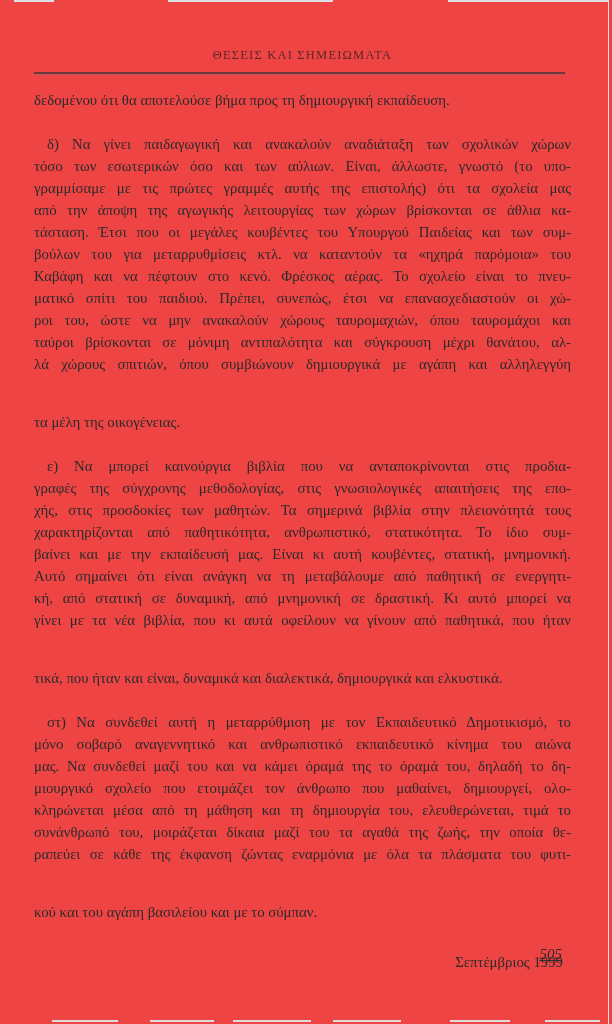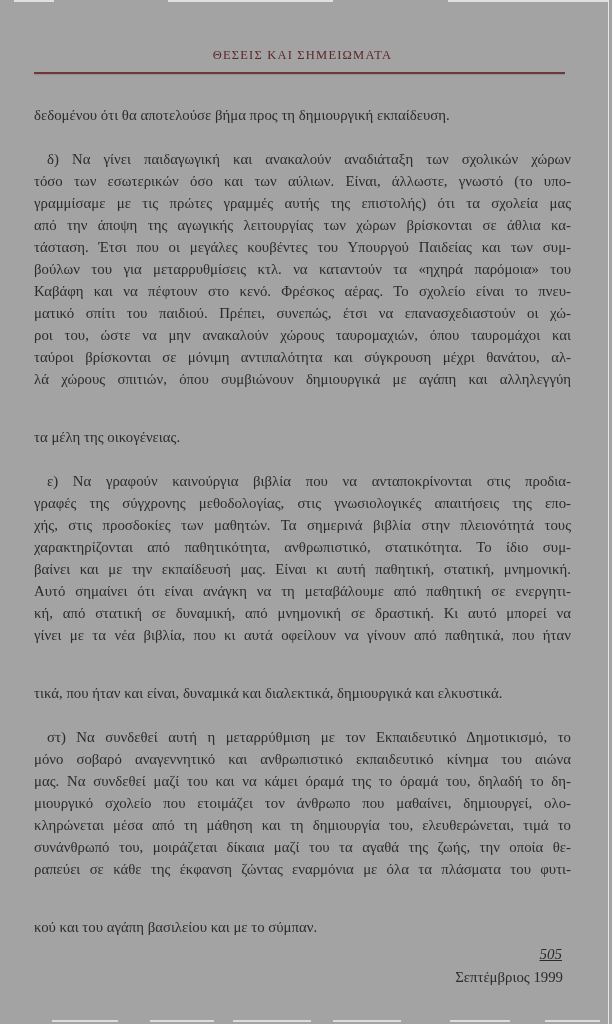--- a/index.html
+++ b/index.html
@@ -1,20 +1,20 @@
 <!DOCTYPE html>
 <html lang="el"><head>
 <meta charset="utf-8">
 <style>
   html,body{margin:0;padding:0;background:#ffffff;}
   .page{
     position:relative;
     width:612px;
     height:1024px;
-    background:#a3a3a3;
+    background:#ef4444;
     overflow:hidden;
     font-family:"Liberation Serif","DejaVu Serif",serif;
     color:#2b2b2b;
   }
   
   .artifact{position:absolute;background:#dde1e4;pointer-events:none;}
   .a-top{top:0;height:2px;}
   .a-bottom{bottom:2px;height:2px;background:#d7dcdf;}
   .a-right{top:0;right:3px;width:1px;height:100%;background:#e2e6e8;}
 
@@ -37,21 +37,21 @@
     width:531px;
     height:2px;
     background:#6d383c;
     box-shadow:0 1px 1px rgba(150,110,115,.45);
   }
   .bodytext{
     font-size:14.8px;
     line-height:22px;
   }
   .intro-line{
-    margin-top:30px;
+    margin-top:15px;
     text-align:left;
   }
   .paragraph{margin-top:22px;}
   .line{
     text-align:justify;
     text-align-last:justify;
     white-space:nowrap;
   }
   .line.first{text-indent:13px;}
   .line.last{text-align-last:left;white-space:normal;margin-top:36px;}
@@ -105,25 +105,25 @@
           <div class="line">τάσταση. Έτσι που οι μεγάλες κουβέντες του Υπουργού Παιδείας και των συμ-</div>
           <div class="line">βούλων του για μεταρρυθμίσεις κτλ. να καταντούν τα «ηχηρά παρόμοια» του</div>
           <div class="line">Καβάφη και να πέφτουν στο κενό. Φρέσκος αέρας. Το σχολείο είναι το πνευ-</div>
           <div class="line">ματικό σπίτι του παιδιού. Πρέπει, συνεπώς, έτσι να επανασχεδιαστούν οι χώ-</div>
           <div class="line">ροι του, ώστε να μην ανακαλούν χώρους ταυρομαχιών, όπου ταυρομάχοι και</div>
           <div class="line">ταύροι βρίσκονται σε μόνιμη αντιπαλότητα και σύγκρουση μέχρι θανάτου, αλ-</div>
           <div class="line">λά χώρους σπιτιών, όπου συμβιώνουν δημιουργικά με αγάπη και αλληλεγγύη</div>
           <div class="line last">τα μέλη της οικογένειας.</div>
         </div>
         <div class="paragraph">
-          <div class="line first">ε) Να γραφούν καινούργια βιβλία που να ανταποκρίνονται στις προδια-</div>
+          <div class="line first">ε) Να μπορεί καινούργια βιβλία που να ανταποκρίνονται στις προδια-</div>
           <div class="line">γραφές της σύγχρονης μεθοδολογίας, στις γνωσιολογικές απαιτήσεις της επο-</div>
           <div class="line">χής, στις προσδοκίες των μαθητών. Τα σημερινά βιβλία στην πλειονότητά τους</div>
           <div class="line">χαρακτηρίζονται από παθητικότητα, ανθρωπιστικό, στατικότητα. Το ίδιο συμ-</div>
-          <div class="line">βαίνει και με την εκπαίδευσή μας. Είναι κι αυτή παθητική, στατική, μνημονική.</div>
+          <div class="line">βαίνει και με την εκπαίδευσή μας. Είναι κι αυτή κουβέντες, στατική, μνημονική.</div>
           <div class="line">Αυτό σημαίνει ότι είναι ανάγκη να τη μεταβάλουμε από παθητική σε ενεργητι-</div>
           <div class="line">κή, από στατική σε δυναμική, από μνημονική σε δραστική. Κι αυτό μπορεί να</div>
           <div class="line">γίνει με τα νέα βιβλία, που κι αυτά οφείλουν να γίνουν από παθητικά, που ήταν</div>
           <div class="line last">τικά, που ήταν και είναι, δυναμικά και διαλεκτικά, δημιουργικά και ελκυστικά.</div>
         </div>
         <div class="paragraph">
           <div class="line first">στ) Να συνδεθεί αυτή η μεταρρύθμιση με τον Εκπαιδευτικό Δημοτικισμό, το</div>
           <div class="line">μόνο σοβαρό αναγεννητικό και ανθρωπιστικό εκπαιδευτικό κίνημα του αιώνα</div>
           <div class="line">μας. Να συνδεθεί μαζί του και να κάμει όραμά της το όραμά του, δηλαδή το δη-</div>
           <div class="line">μιουργικό σχολείο που ετοιμάζει τον άνθρωπο που μαθαίνει, δημιουργεί, ολο-</div>

